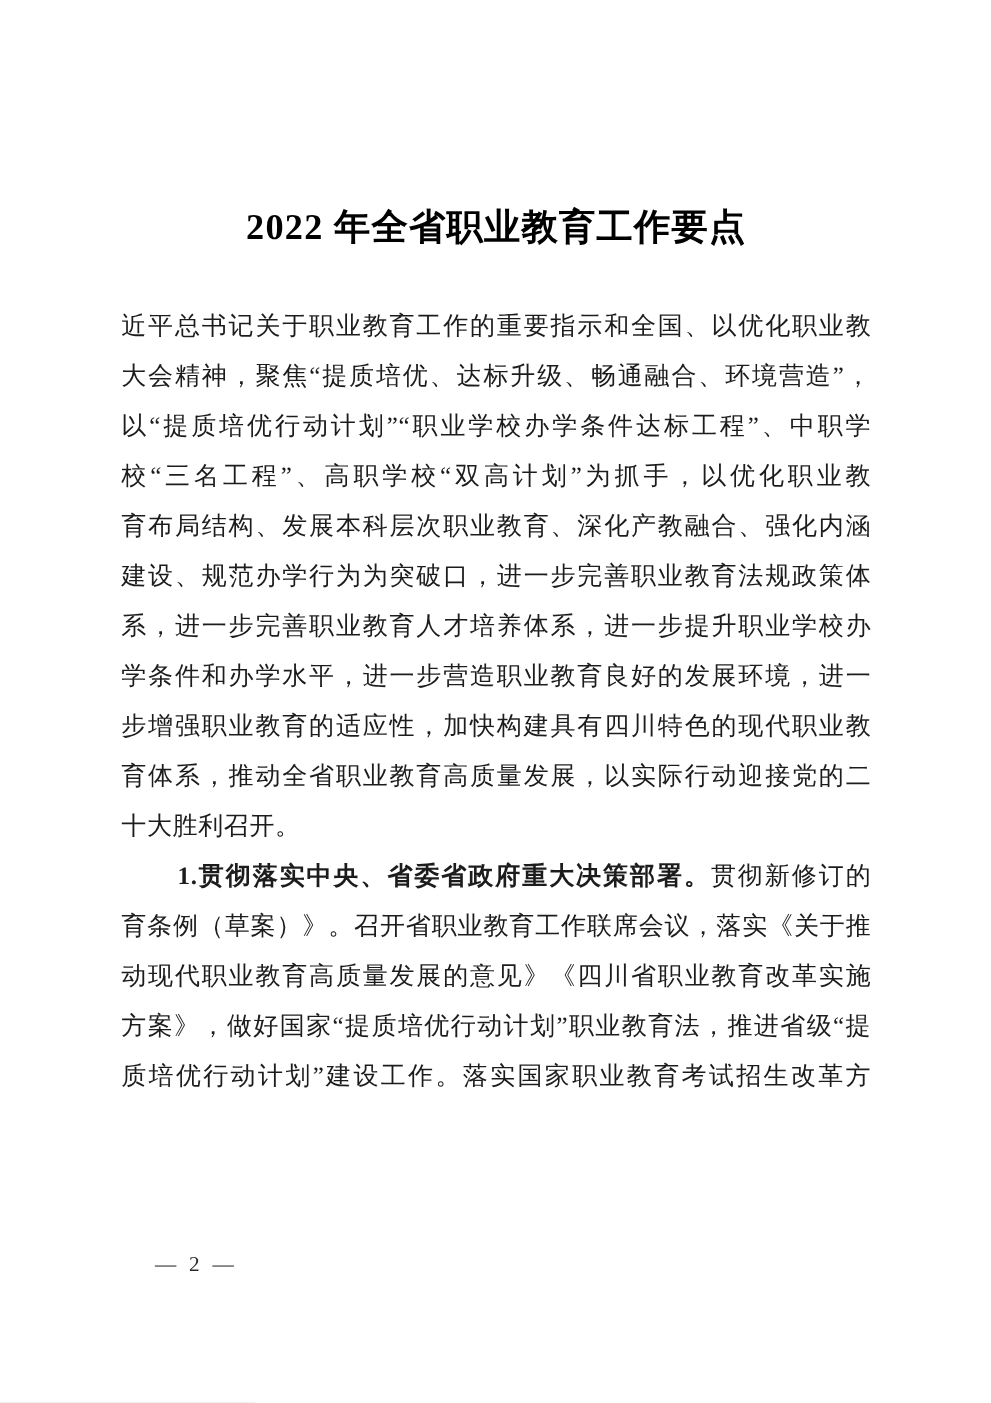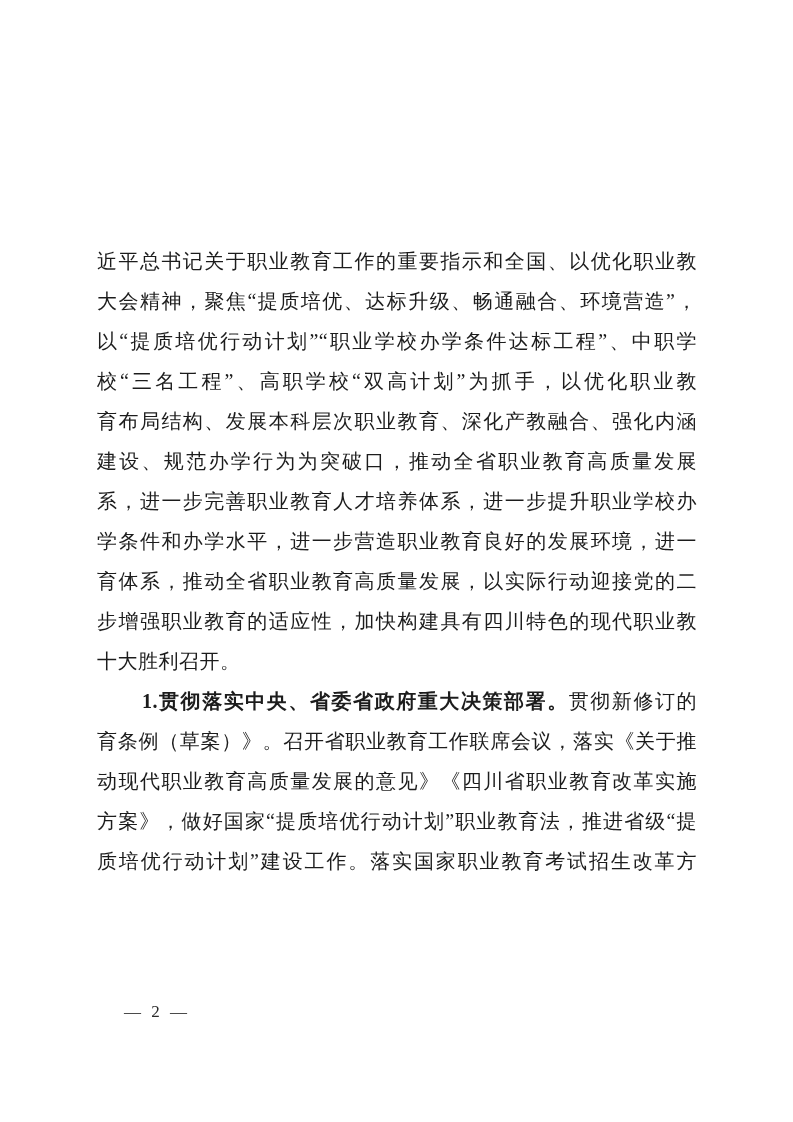--- a/index.html
+++ b/index.html
@@ -63,34 +63,35 @@
     font-size: 17px;
     letter-spacing: 3px;
     color: #2a2a2a;
   }
 </style>
 </head>
 <body>
 
 <div class="page">
 
+  <div class="doc-title">2022 年全省职业教育工作要点</div>
 
   <div class="body-text">
 
     <div>
       <div class="line">近平总书记关于职业教育工作的重要指示和全国、以优化职业教</div>
       <div class="line">大会精神，聚焦“提质培优、达标升级、畅通融合、环境营造”，</div>
       <div class="line">以“提质培优行动计划”“职业学校办学条件达标工程”、中职学</div>
       <div class="line">校“三名工程”、高职学校“双高计划”为抓手，以优化职业教</div>
       <div class="line">育布局结构、发展本科层次职业教育、深化产教融合、强化内涵</div>
-      <div class="line">建设、规范办学行为为突破口，推动全省职业教育高质量发展</div>
+      <div class="line">建设、规范办学行为为突破口，进一步完善职业教育法规政策体</div>
       <div class="line">系，进一步完善职业教育人才培养体系，进一步提升职业学校办</div>
       <div class="line">学条件和办学水平，进一步营造职业教育良好的发展环境，进一</div>
+      <div class="line">步增强职业教育的适应性，加快构建具有四川特色的现代职业教</div>
       <div class="line">育体系，推动全省职业教育高质量发展，以实际行动迎接党的二</div>
-      <div class="line">步增强职业教育的适应性，加快构建具有四川特色的现代职业教</div>
       <div class="line lastline">十大胜利召开。</div>
     </div>
 
     <div>
       <div class="line indent">
         <span class="lead">1.贯彻落实中央、省委省政府重大决策部署。</span><span>贯彻新修订的</span>
       </div>
       <div class="line">育条例（草案）》。召开省职业教育工作联席会议，落实《关于推</div>
       <div class="line">动现代职业教育高质量发展的意见》《四川省职业教育改革实施</div>
       <div class="line">方案》，做好国家“提质培优行动计划”职业教育法，推进省级“提</div>

